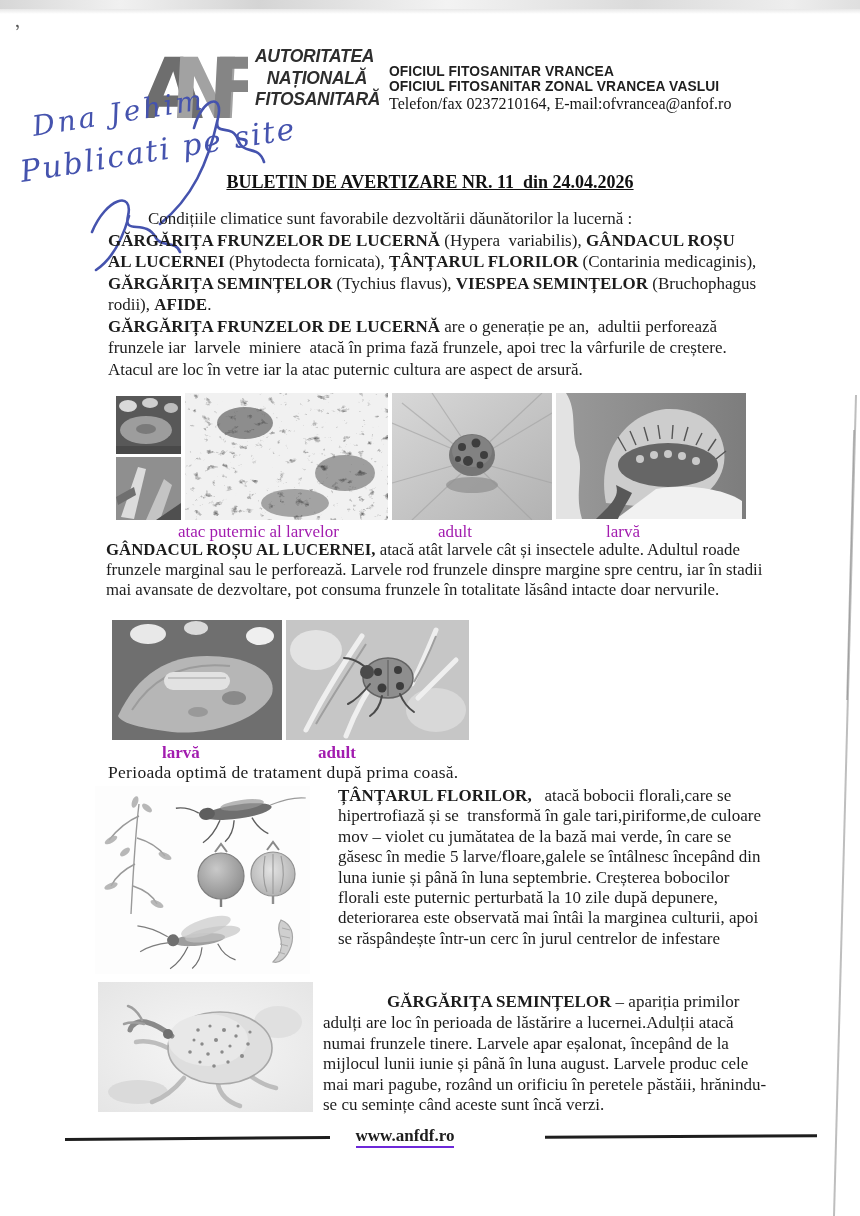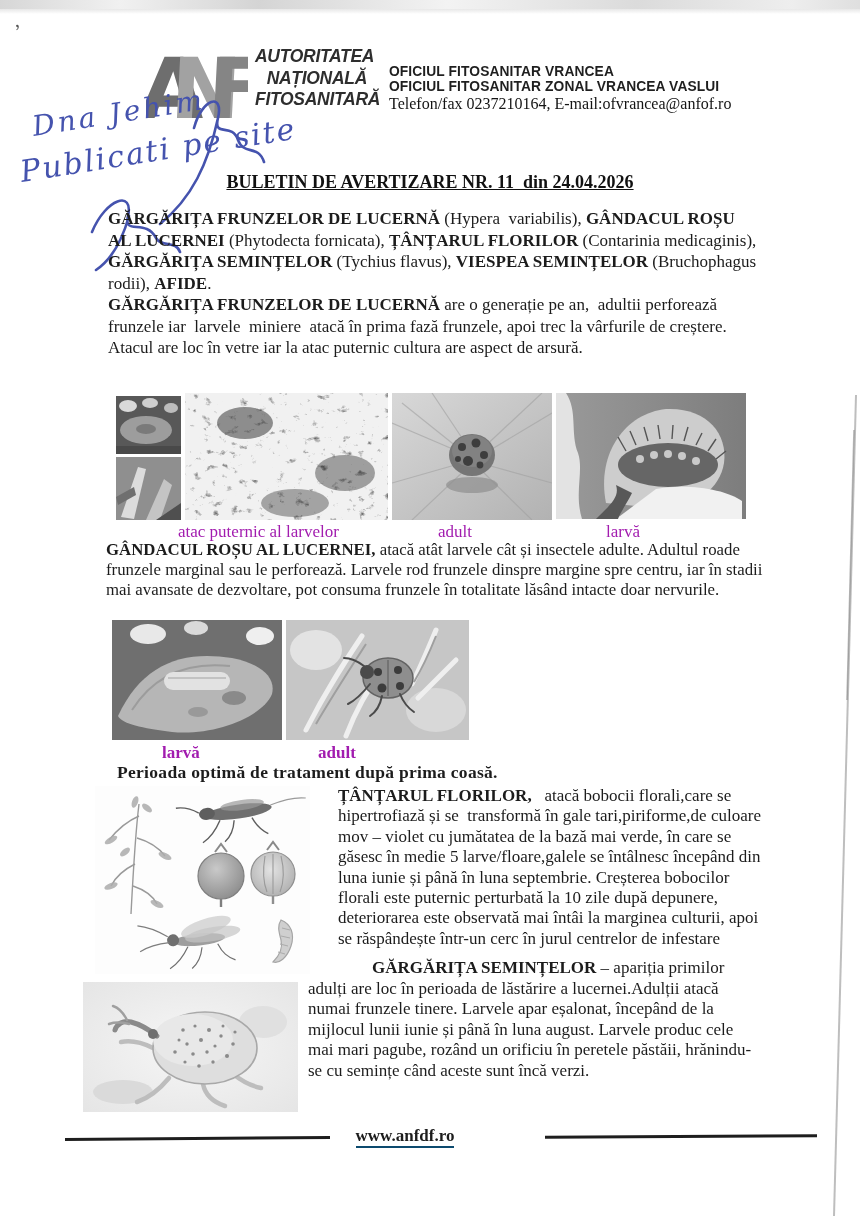--- a/index.html
+++ b/index.html
@@ -42,36 +42,36 @@
   .para-gandacul{position:absolute;left:106px;top:540px;width:658px;font-size:16.8px;line-height:20px;}
 
   .strip1{position:absolute;left:116px;top:393px;display:flex;gap:4px;}
   .strip1 svg{display:block;}
   .stack{display:flex;flex-direction:column;gap:3px;padding-top:3px;}
   .strip2{position:absolute;left:112px;top:620px;display:flex;gap:4px;}
 
   .cap{position:absolute;font-size:17px;color:#a21caf;}
   .cap-b{font-weight:bold;}
 
-  .treatment{position:absolute;left:108px;top:762px;font-weight:bold;font-size:17.5px;letter-spacing:0.3px;margin-left:9px;}
+  .treatment{position:absolute;left:108px;top:762px;font-weight:normal;font-size:17.5px;letter-spacing:0.3px;}
 
   .sec-tantarul{position:absolute;left:95px;top:786px;display:flex;}
   .sec-tantarul .txt{width:432px;margin-left:28px;font-size:17px;line-height:20.4px;}
 
-  .sec-gargarita{position:absolute;left:83px;top:958px;display:flex;}
+  .sec-gargarita{position:absolute;left:98px;top:958px;display:flex;align-items:flex-end;}
   .sec-gargarita .txt{width:455px;margin-left:10px;font-size:17px;line-height:20.6px;text-indent:64px;}
   .weevil-col{margin-top:24px;}
 
   
   .f-line{position:absolute;height:3px;background:#1e1e1e;}
   .f-line-left{left:65px;top:1137px;width:265px;transform:rotate(-0.4deg);}
   .f-line-right{left:545px;top:1135px;width:272px;transform:rotate(-0.3deg);}
   .f-url{position:absolute;left:340px;top:1126px;width:130px;text-align:center;
     font-weight:bold;font-size:17px;}
-  .f-url span{border-bottom:2px solid #0c4a6e;padding-bottom:1px;}
+  .f-url span{border-bottom:2px solid #6d28d9;padding-bottom:1px;}
 
   .edge-svg{position:absolute;left:0;top:0;pointer-events:none;}
 </style>
 </head>
 <body>
 
 <div class="page">
 
   <div class="scan-top"></div>
   <div class="scan-top2"></div>
@@ -101,20 +101,21 @@
   <svg class="hand-svg" width="350" height="200" viewBox="0 0 350 200">
     <text class="hand-text" x="26" y="50" font-size="28" letter-spacing="3" transform="rotate(-9 26 50)">Dna Jehim</text>
     <path d="M186,42 C194,12 216,6 210,32 C205,52 224,36 230,54 C236,70 250,58 256,76 M210,32 C200,78 184,112 152,138" fill="none" stroke="#4553ae" stroke-width="2.6" stroke-linecap="round"></path>
     <text class="hand-text" x="14" y="96" font-size="30" letter-spacing="2" transform="rotate(-9 14 96)">Publicati pe site</text>
     <path d="M84,146 C98,112 126,104 120,130 C115,150 138,132 148,152 C154,162 168,154 172,166 M121,130 C112,162 100,176 88,184" fill="none" stroke="#4553ae" stroke-width="2.6" stroke-linecap="round"></path>
   </svg>
 
   <div class="title">BULETIN DE AVERTIZARE NR. 11  din 24.04.2026</div>
 
   <div class="block1">
+    <div class="indent1">Condițiile climatice sunt favorabile dezvoltării  dăunătorilor la lucernă :</div>
     <div class="para"><span class="rb">GĂRGĂRIȚA FRUNZELOR DE LUCERNĂ </span><span class="ri">(Hypera  variabilis)</span><span>, </span><span class="rb">GÂNDACUL ROȘU AL LUCERNEI </span><span class="ri">(Phytodecta fornicata)</span><span>, </span><span class="rb">ȚÂNȚARUL FLORILOR </span><span class="ri">(Contarinia medicaginis)</span><span>, </span><span class="rb">GĂRGĂRIȚA SEMINȚELOR </span><span class="ri">(Tychius flavus)</span><span>, </span><span class="rb">VIESPEA SEMINȚELOR </span><span class="ri">(Bruchophagus rodii)</span><span>, </span><span class="rb">AFIDE</span><span>.</span></div>
     <div class="para"><span class="rb">GĂRGĂRIȚA FRUNZELOR DE LUCERNĂ </span><span>are o generație pe an,  adultii perforează frunzele iar  larvele  miniere  atacă în prima fază frunzele, apoi trec la vârfurile de creștere. Atacul are loc în vetre iar la atac puternic cultura are aspect de arsură.</span></div>
   </div>
 
   <div class="strip1">
     <div class="stack">
       <svg width="65" height="58" viewBox="0 0 65 58">
         <rect width="65" height="58" fill="#585858"></rect>
         <ellipse cx="12" cy="10" rx="9" ry="6" fill="#d9d9d9"></ellipse>
         <ellipse cx="34" cy="7" rx="8" ry="5" fill="#cfcfcf"></ellipse>

